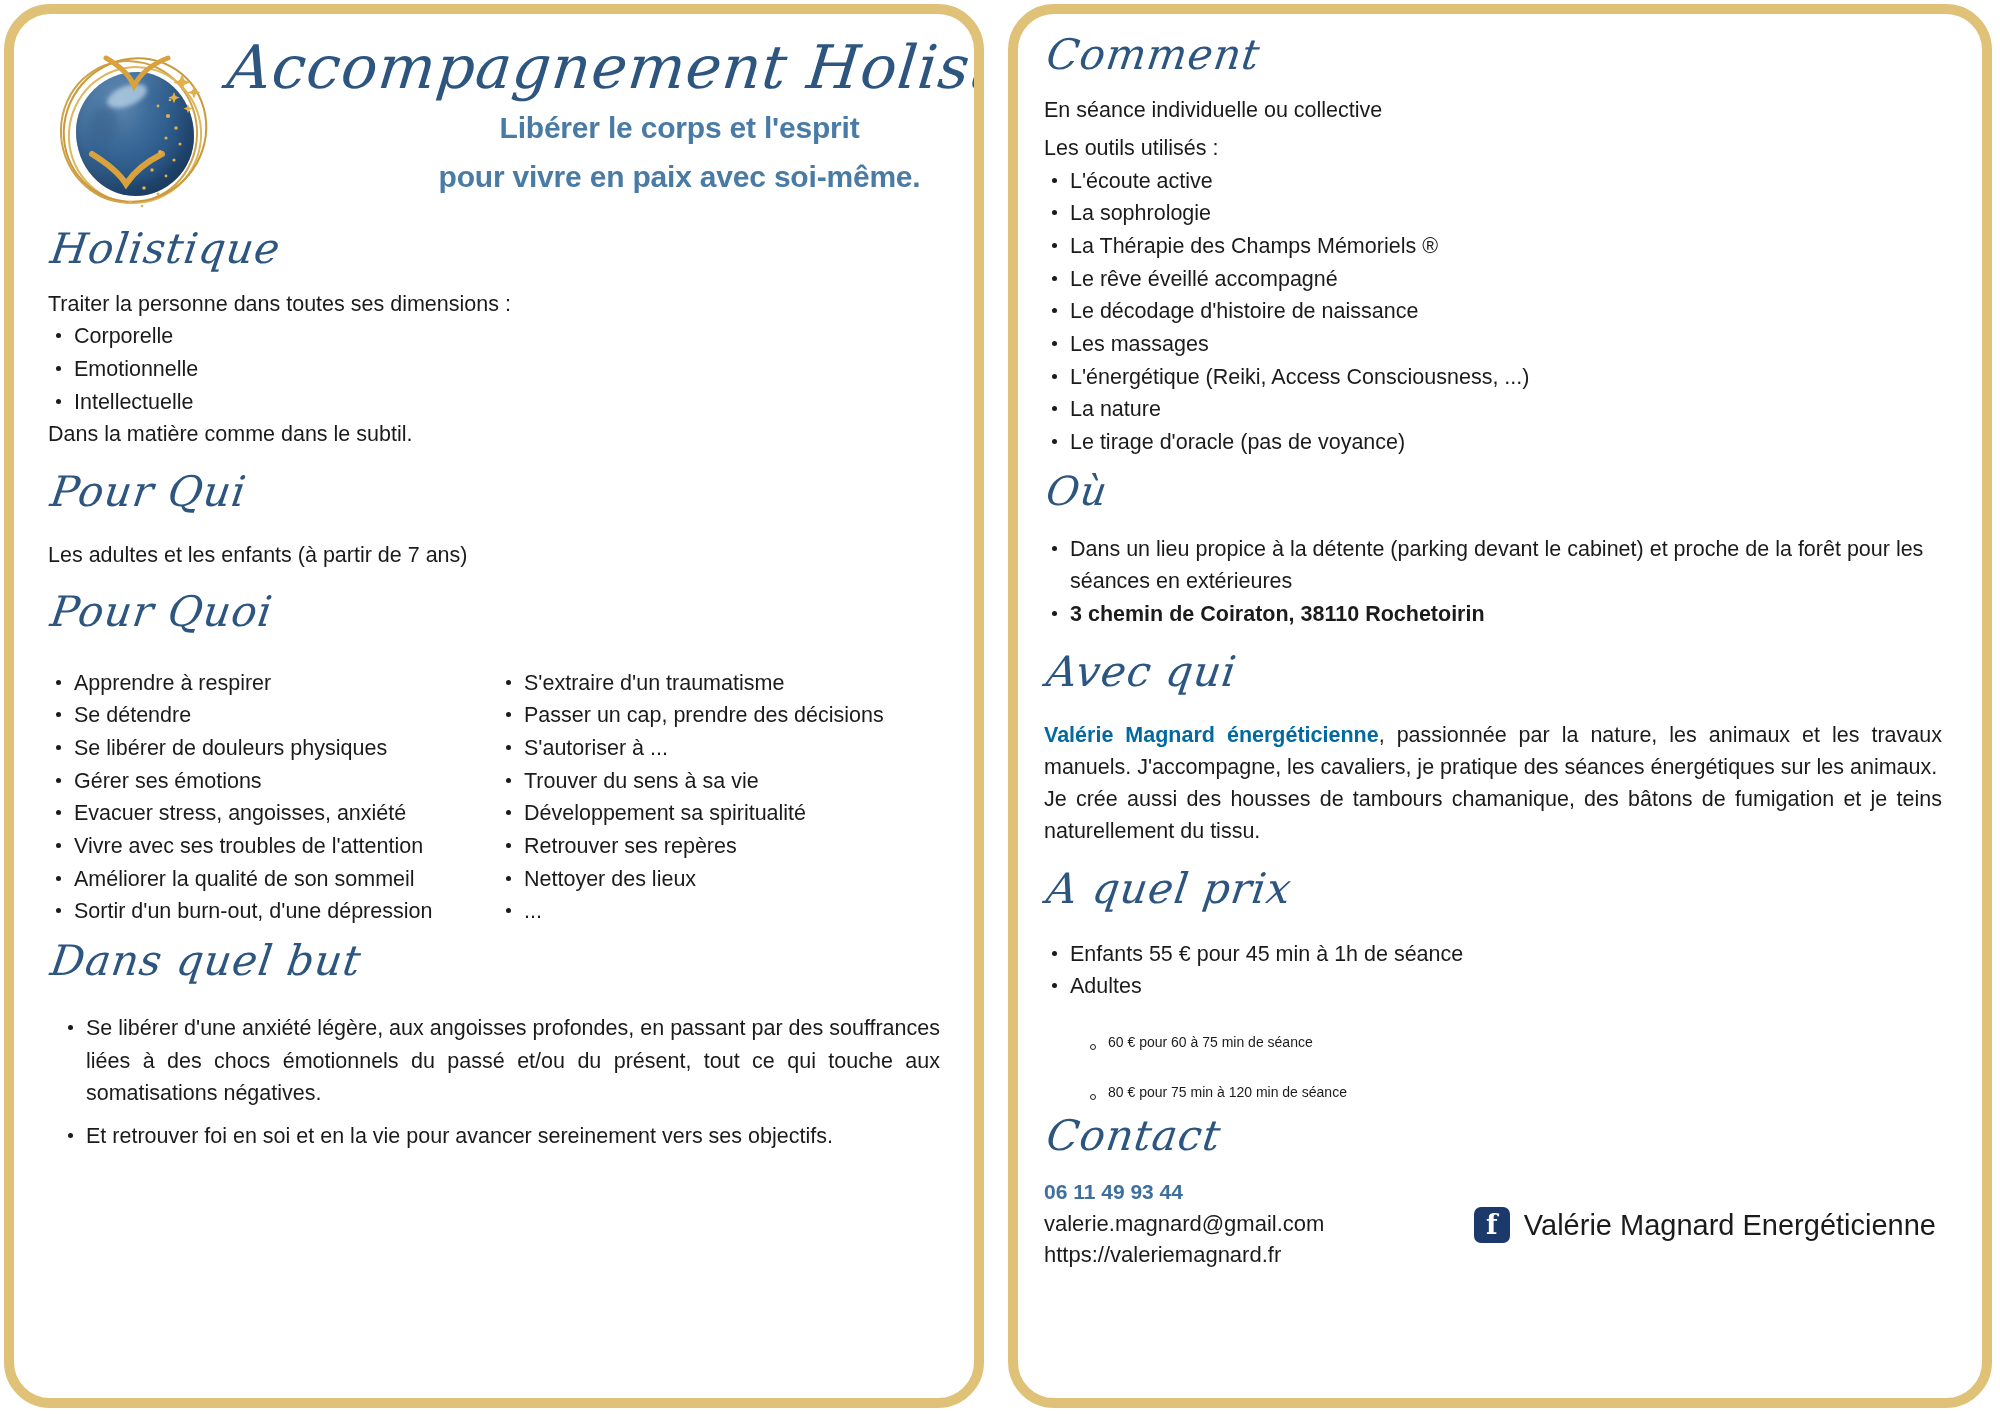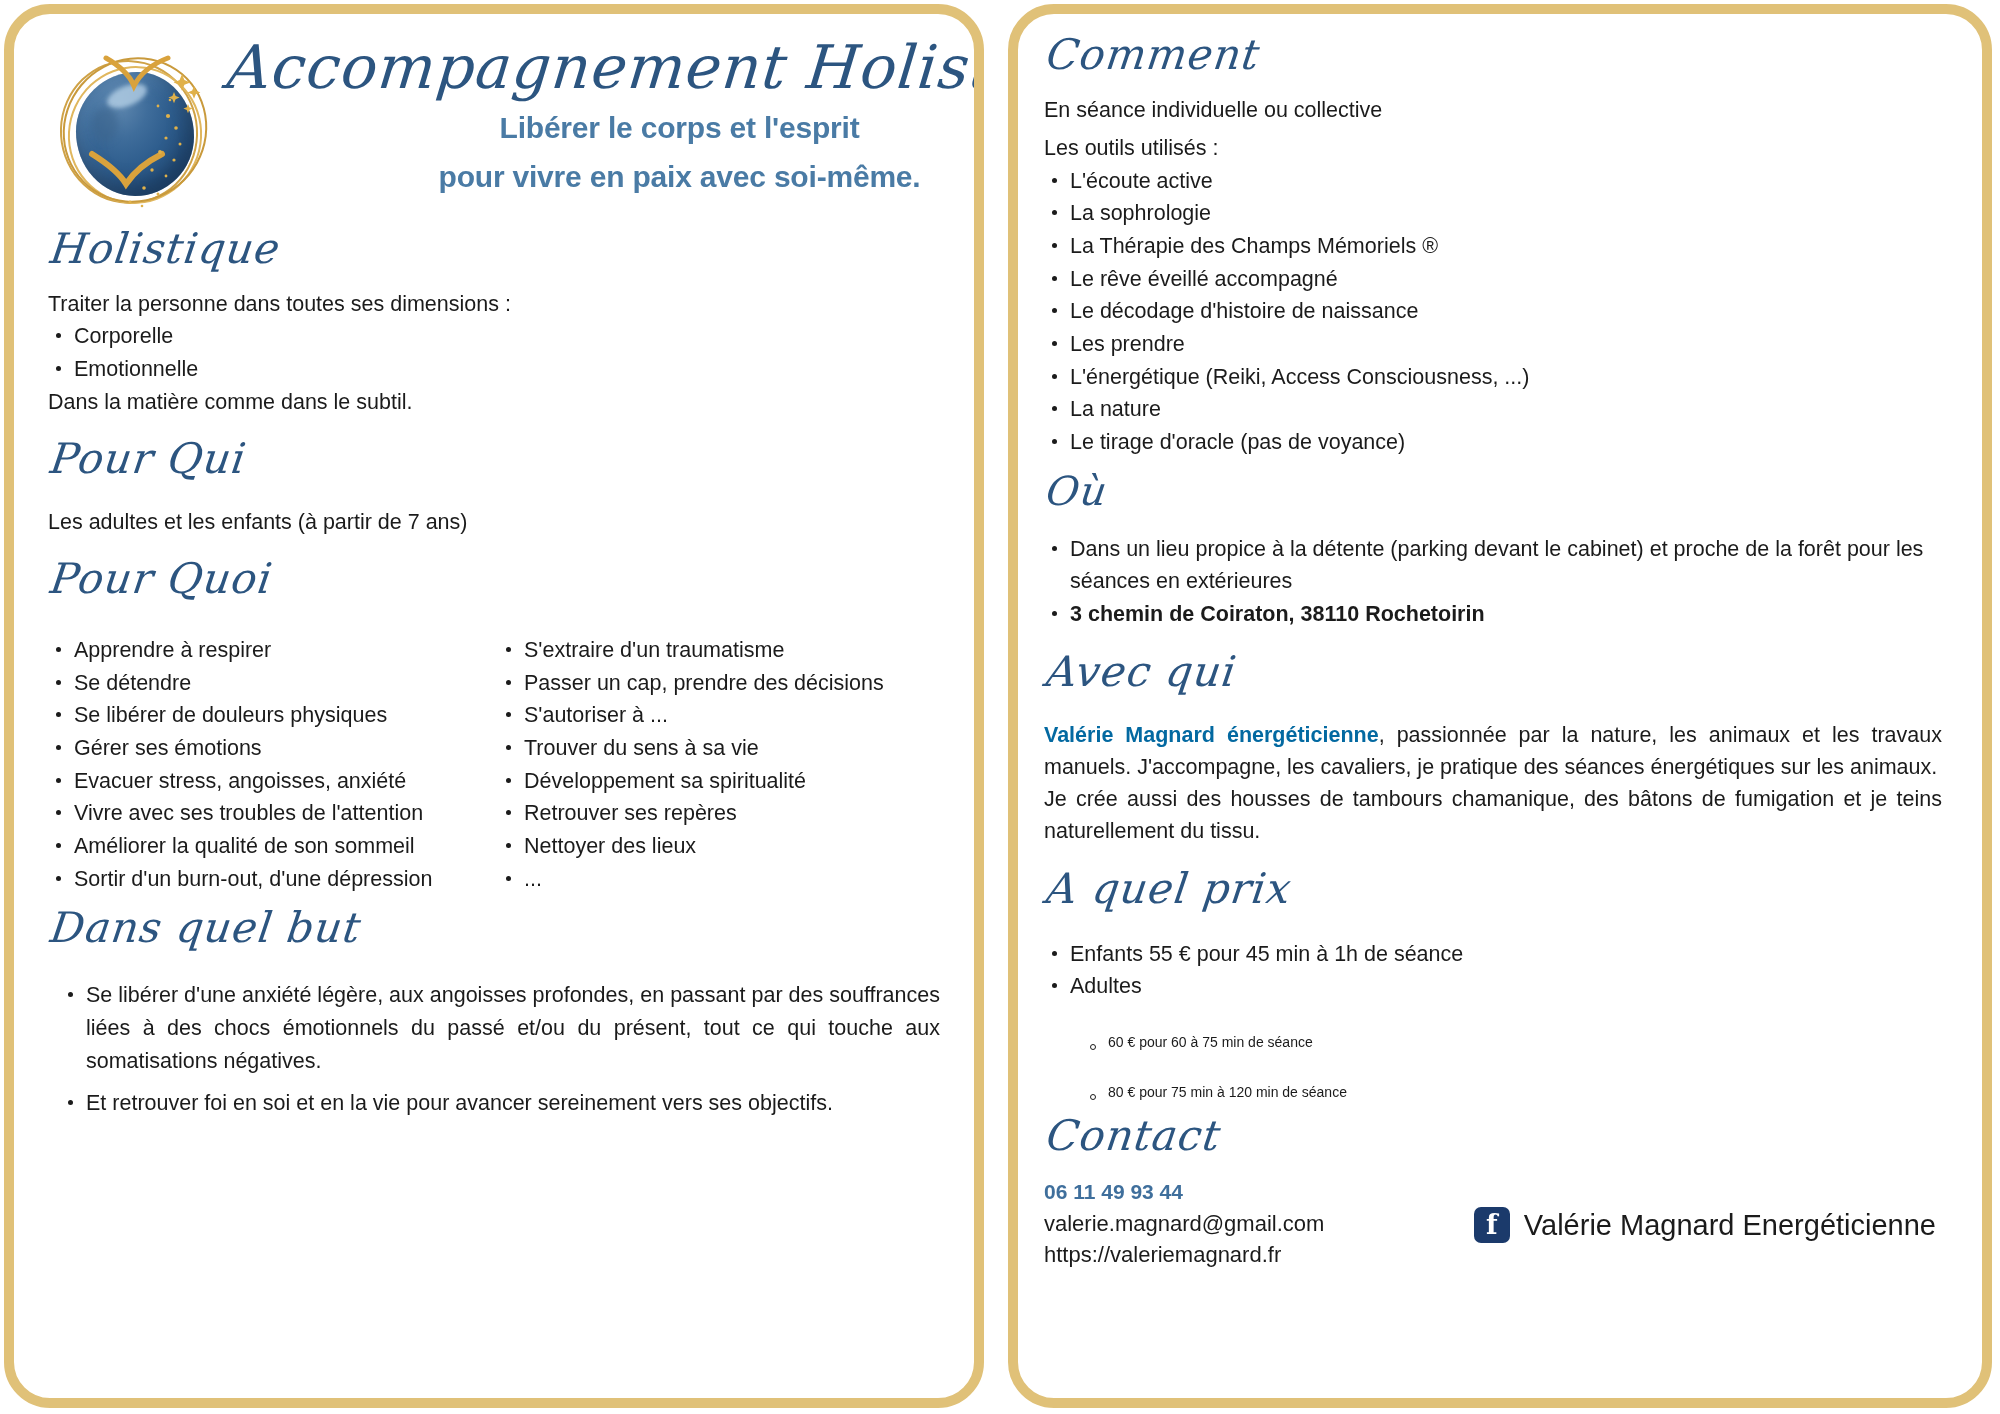--- a/index.html
+++ b/index.html
@@ -283,20 +283,21 @@
         </div>
       </div>
 
       <div class="sec">
         <div class="script">Holistique</div>
         <div class="gap-md"></div>
         <div class="body-text">Traiter la personne dans toutes ses dimensions :</div>
         <ul class="clean indent-list">
           <li>Corporelle</li>
           <li>Emotionnelle</li>
+          <li>Intellectuelle</li>
         </ul>
         <div class="body-text">Dans la matière comme dans le subtil.</div>
       </div>
 
       <div class="gap-md"></div>
 
       <div class="sec">
         <div class="script">Pour Qui</div>
         <div class="gap-lg"></div>
         <div class="body-text">Les adultes et les enfants (à partir de 7 ans)</div>
@@ -353,21 +354,21 @@
         <div class="gap-md"></div>
         <div class="body-text">En séance individuelle ou collective</div>
         <div style="height:6px"></div>
         <div class="body-text">Les outils utilisés :</div>
         <ul class="clean indent-list">
           <li>L'écoute active</li>
           <li>La sophrologie</li>
           <li>La Thérapie des Champs Mémoriels ®</li>
           <li>Le rêve éveillé accompagné</li>
           <li>Le décodage d'histoire de naissance</li>
-          <li>Les prendre</li>
+          <li>Les massages</li>
           <li>L'énergétique (Reiki, Access Consciousness, ...)</li>
           <li>La nature</li>
           <li>Le tirage d'oracle (pas de voyance)</li>
         </ul>
       </div>
 
       <div class="gap-sm"></div>
 
       <div class="sec">
         <div class="script sm">Où</div>

